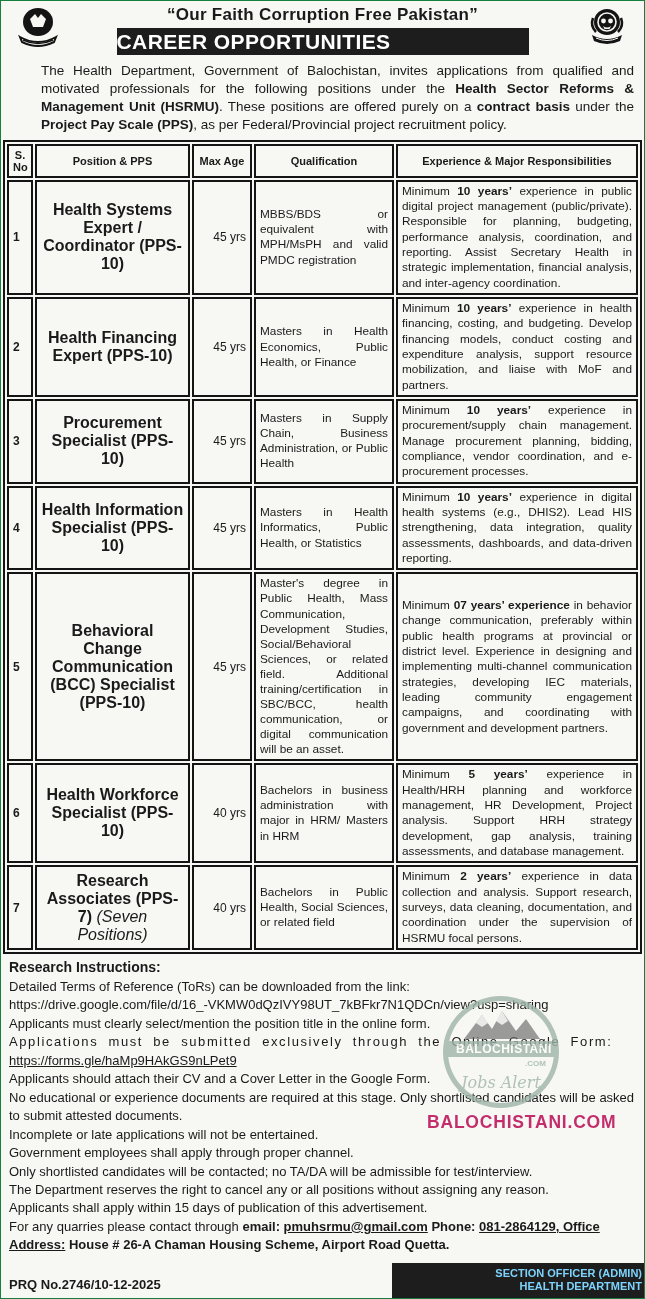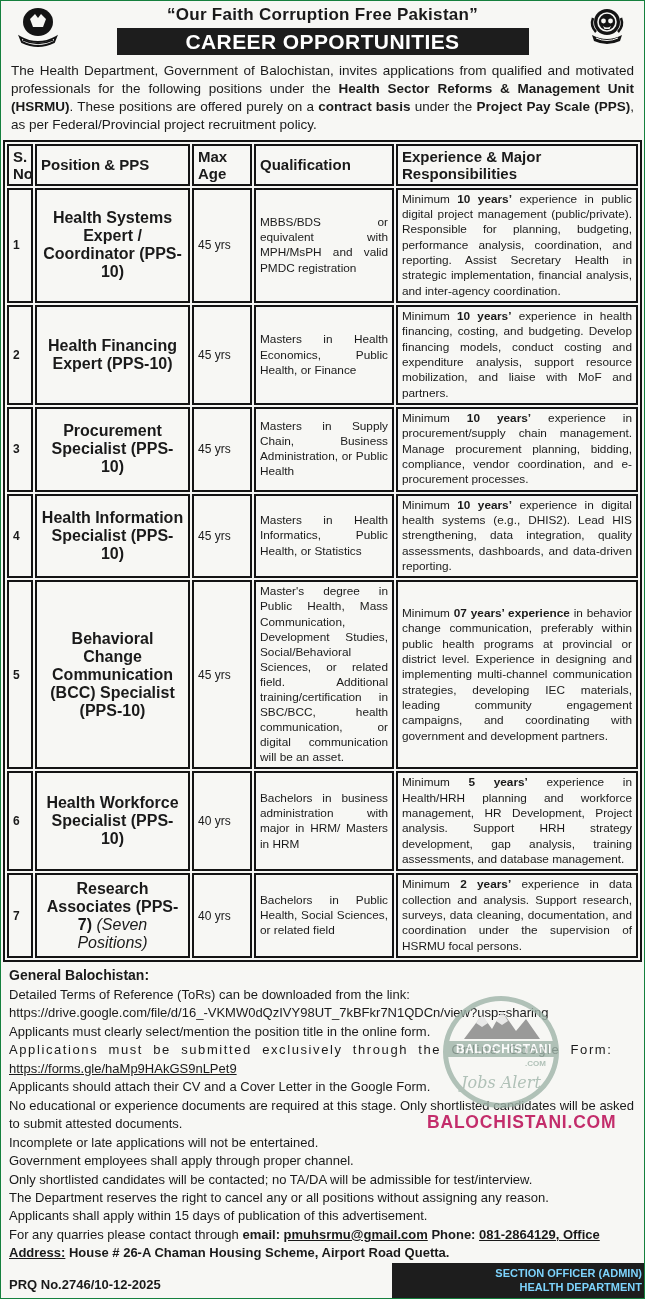--- a/index.html
+++ b/index.html
@@ -5,41 +5,41 @@
   * { margin:0; padding:0; box-sizing:border-box; }
   html,body { background:#e9e9e7; }
   body { font-family:"Liberation Sans","DejaVu Sans",sans-serif; color:#1a1a1a; }
   .page { width:645px; height:1299px; position:relative; background:#f7f7f4; margin:0 auto; overflow:hidden; }
   .ad { position:absolute; inset:0; border:1px solid #15803d; display:flex; flex-direction:column; }
 
   
   .hdr { position:relative; padding-top:4px; }
   .motto { text-align:center; font-weight:bold; font-size:17px; letter-spacing:.3px; }
   .banner { width:412px; height:27px; margin:3px auto 0; background:#1d1d1d; color:#fff;
-            font-weight:bold; font-size:21px; letter-spacing:.4px; text-align:center; line-height:27px; }
+            font-weight:bold; font-size:21px; letter-spacing:.4px; line-height:27px; }
   .logo { position:absolute; top:6px; width:46px; height:42px; }
   .logo.left { left:14px; }
   .logo.right { right:14px; }
 
   
-  .intro { padding:7px 10px 4px; font-size:13.5px; line-height:1.33; text-align:justify; }
+  .intro { padding:7px 10px 4px; font-size:13.5px; line-height:1.33; text-align:justify;margin-left:30px; }
   .b { font-weight:bold; }
   .u { text-decoration:underline; }
   .sp { letter-spacing:1.6px; word-spacing:5px; }
 
   
   table.jobs { border-collapse:separate; border-spacing:2px; margin:2px 2px 0; background:#f7f7f4;
                border:2px solid #141414; width:calc(100% - 4px); table-layout:fixed; }
   table.jobs th, table.jobs td { border:2px solid #141414; padding:2px 4px; vertical-align:middle; }
-  table.jobs th { font-size:15px; font-weight:bold; text-align:left; height:34px; }
+  table.jobs th { font-size:11px; font-weight:bold; text-align:center; height:34px; }
   col.c-no{width:26px} col.c-pos{width:155px} col.c-age{width:60px} col.c-qual{width:140px} col.c-exp{width:auto}
   td.no { font-size:12px; font-weight:bold; text-align:left; padding-left:3px; }
   td.pos { font-weight:bold; font-size:16px; text-align:center; }
   td.pos .i-note { font-weight:normal; font-style:italic; }
-  td.age { text-align:left; font-size:12px; }
+  td.age { text-align:right; font-size:12px; }
   td.qual { font-size:11.8px; text-align:justify; line-height:1.28; }
   td.exp { font-size:11.8px; text-align:justify; line-height:1.3; }
   tbody tr:nth-child(1){height:114px} tbody tr:nth-child(2){height:84px}
   tbody tr:nth-child(3){height:84px}  tbody tr:nth-child(4){height:84px}
   tbody tr:nth-child(5){height:188px} tbody tr:nth-child(6){height:84px}
   tbody tr:nth-child(7){height:82px}
 
   
   .gi { padding:4px 8px 0; font-size:13px; line-height:1.42; position:relative; }
   .gi .gi-line { min-height:18px; }
@@ -168,21 +168,21 @@
         <td class="no">7</td>
         <td class="pos">Research Associates (PPS-7)<span class="i-note"> (Seven Positions)</span></td>
         <td class="age">40 yrs</td>
         <td class="qual">Bachelors in Public Health, Social Sciences, or related field</td>
         <td class="exp"><span>Minimum </span><span class="b">2 years’</span><span> experience in data collection and analysis. Support research, surveys, data cleaning, documentation, and coordination under the supervision of HSRMU focal persons.</span></td>
       </tr>
     </tbody>
     </table>
 
     <div class="gi">
-        <div class="gi-line head"><span class="b">General Balochistan:</span></div>
+        <div class="gi-line head"><span class="b">Research Instructions:</span></div>
         <div class="gi-line"><span>Detailed Terms of Reference (ToRs) can be downloaded from the link:</span></div>
         <div class="gi-line"><span>https://drive.google.com/file/d/16_-VKMW0dQzIVY98UT_7kBFkr7N1QDCn/view?usp=sharing</span></div>
         <div class="gi-line"><span>Applicants must clearly select/mention the position title in the online form.</span></div>
         <div class="gi-line"><span class="sp">Applications must be submitted exclusively through the Online Google Form:</span></div>
         <div class="gi-line"><span class="u">https://forms.gle/haMp9HAkGS9nLPet9</span></div>
         <div class="gi-line"><span>Applicants should attach their CV and a Cover Letter in the Google Form.</span></div>
         <div class="gi-line"><span>No educational or experience documents are required at this stage. Only shortlisted candidates will be asked to submit attested documents.</span></div>
         <div class="gi-line"><span>Incomplete or late applications will not be entertained.</span></div>
         <div class="gi-line"><span>Government employees shall apply through proper channel.</span></div>
         <div class="gi-line"><span>Only shortlisted candidates will be contacted; no TA/DA will be admissible for test/interview.</span></div>

